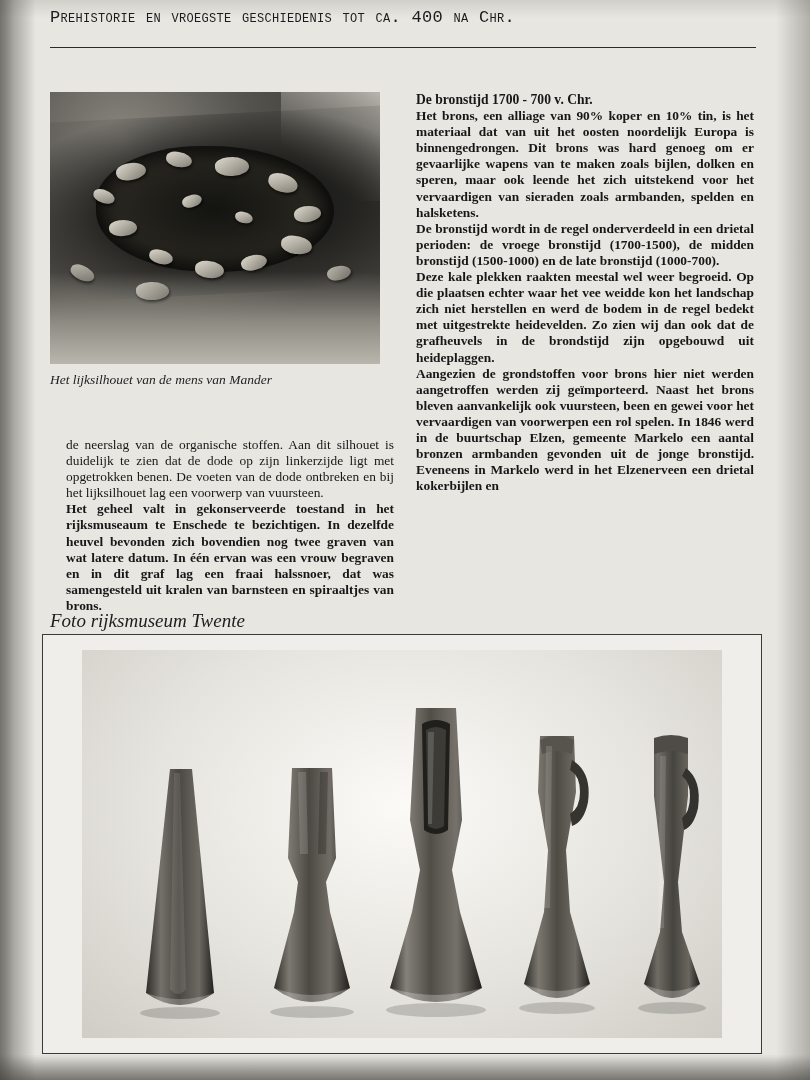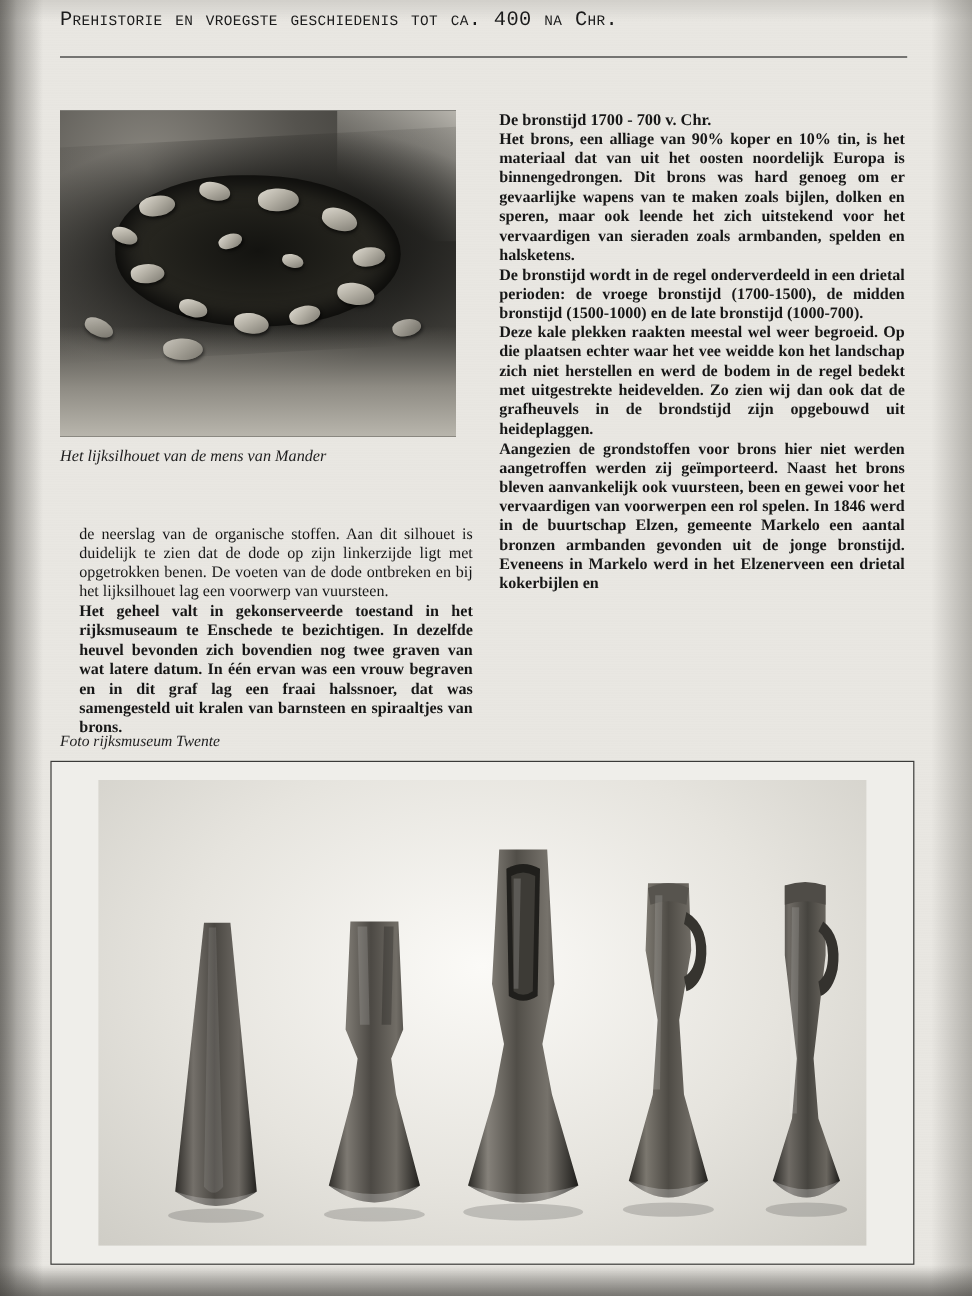--- a/index.html
+++ b/index.html
@@ -155,21 +155,21 @@
     font-size: 13.6px;
     margin-bottom: 2px;
   }
 
   
   .caption2 {
     position: absolute;
     left: 12px;
     top: 610px;
     font-style: italic;
-    font-size: 13px;
+    font-size: 19px;
     color: #1d1d1d;
   }
 
   
   .photo2-wrap {
     position: absolute;
     left: 4px;
     top: 634px;
     width: 720px;
     height: 420px;

